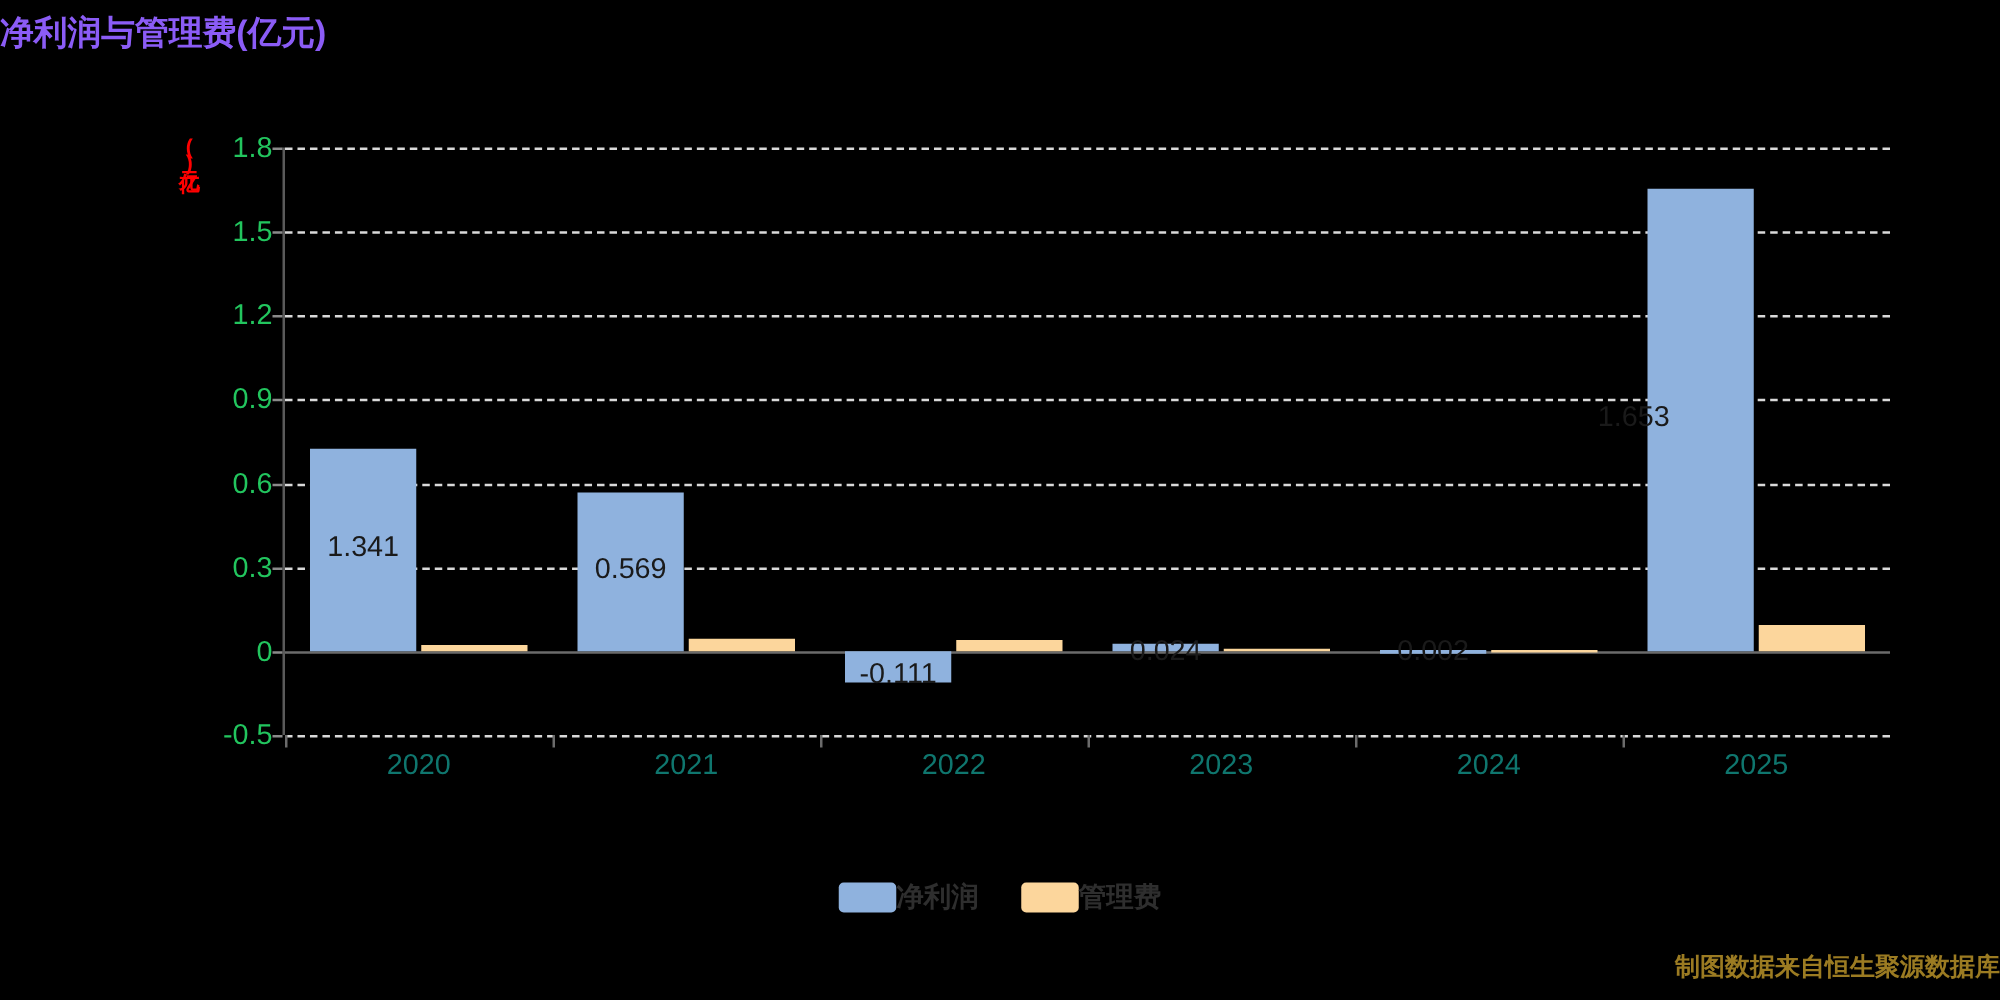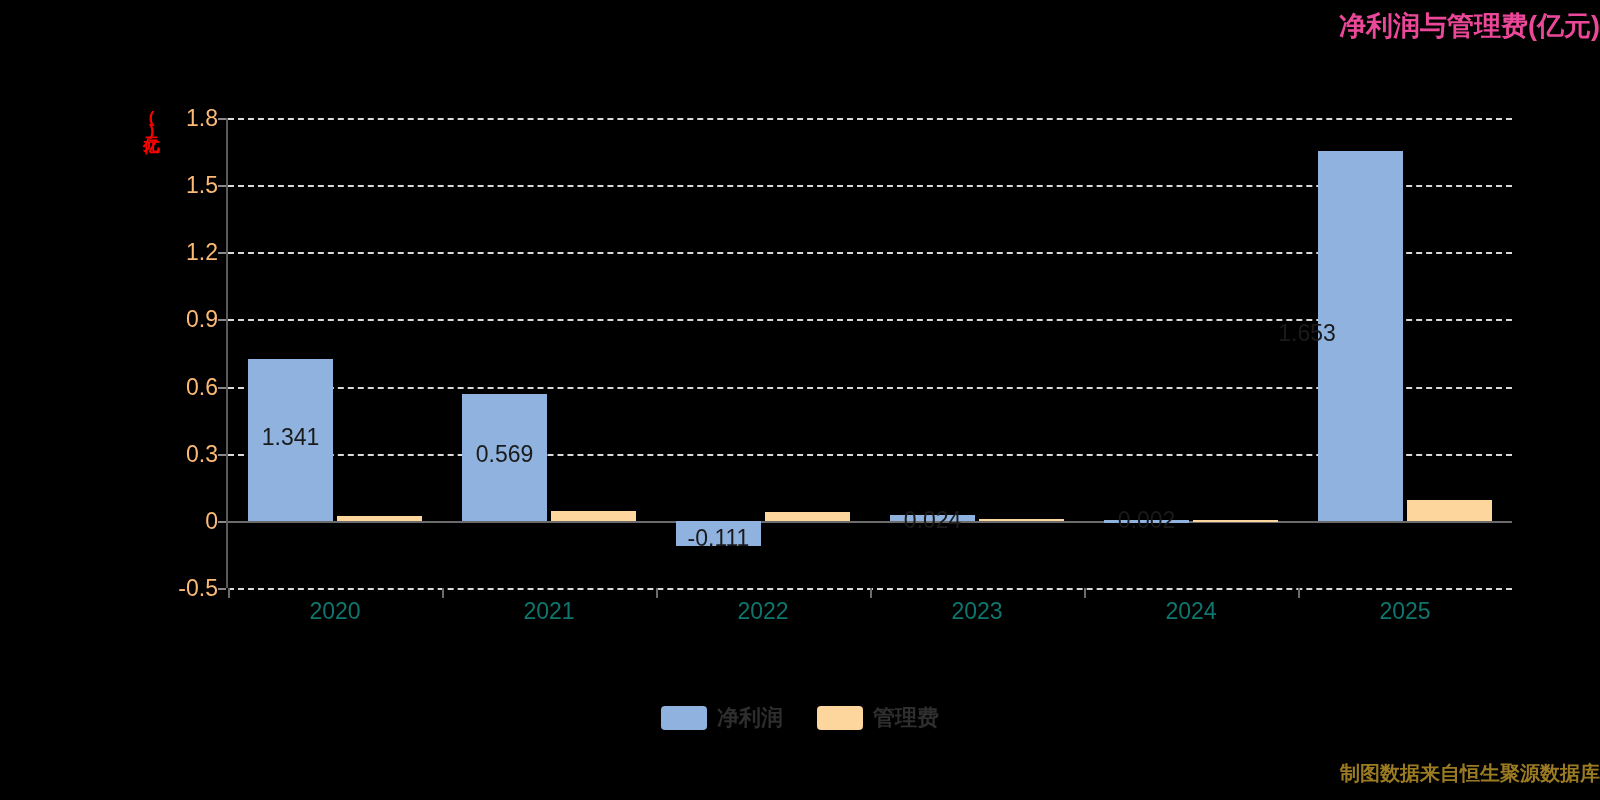--- a/index.html
+++ b/index.html
@@ -14,22 +14,22 @@
     overflow: hidden;
     font-family: "Liberation Sans", "DejaVu Sans", sans-serif;
   }
 
   
   #chart-title {
     position: absolute;
     left: 0;
     top: 8px;
     width: 1600px;
-    text-align: right;
-    color: #ec4899;
+    text-align: left;
+    color: #8b5cf6;
     font-size: 27px;
     font-weight: bold;
     letter-spacing: 0px;
     white-space: nowrap;
   }
 
   
   #plot-area {
     position: absolute;
     left: 228px;
@@ -52,21 +52,21 @@
     position: absolute;
     left: 150px;
     top: 118px;
     width: 68px;
     height: 470px;
   }
   #y-axis-labels .ylabel {
     position: absolute;
     right: 0;
     transform: translateY(-50%);
-    color: #fdba74;
+    color: #22c55e;
     font-size: 23px;
     text-align: right;
     white-space: nowrap;
   }
 
   
   #y-axis-spine {
     position: absolute;
     left: 226px;
     top: 118px;
@@ -145,21 +145,20 @@
     top: 703px;
     width: 1600px;
     display: flex;
     justify-content: center;
     align-items: center;
     gap: 34px;
   }
   .legend-item {
     display: flex;
     align-items: center;
-    gap: 10px;
   }
   .legend-swatch {
     width: 46px;
     height: 24px;
     border-radius: 4px;
   }
   .legend-swatch.net { background: #8fb2de; }
   .legend-swatch.mgmt { background: #fcd69c; }
   .legend-text {
     color: #2e2e2e;

